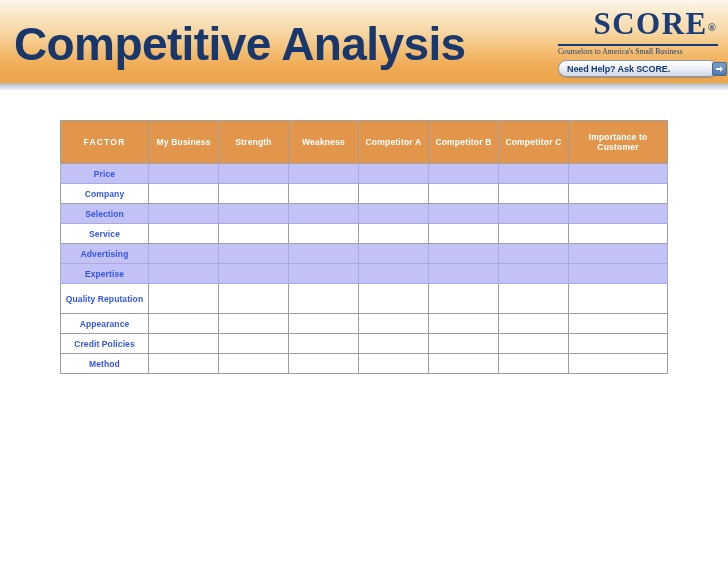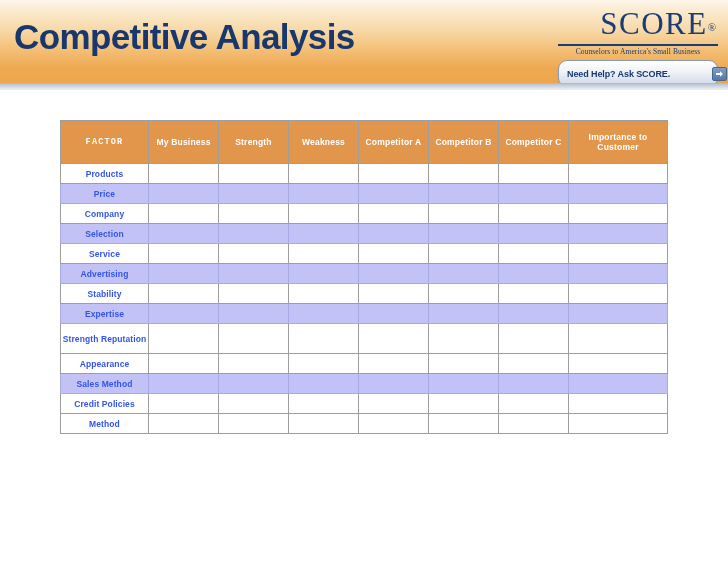--- a/index.html
+++ b/index.html
@@ -34,41 +34,41 @@
   .banner-underline {
     width: 728px;
     height: 5px;
     background: linear-gradient(to bottom, #b9c3d3 0%, #cdd5e1 45%, #e7ebf1 100%);
     border-bottom: 1px solid #e9ecf1;
   }
   .banner-title {
     position: absolute;
     left: 14px;
     top: 17px;
-    font-size: 35px;
+    font-size: 46px;
     font-weight: bold;
     color: #17376d;
     letter-spacing: -0.6px;
     font-family: "Liberation Sans", sans-serif;
     white-space: nowrap;
   }
 
   
   .logo-block {
     position: absolute;
     right: 10px;
     top: 8px;
     width: 160px;
     text-align: center;
   }
   .logo-word {
     font-family: "Liberation Serif", serif;
     font-size: 31px;
     line-height: 31px;
-    font-weight: normal;
+    font-weight: bold;
     color: #1b3d77;
     letter-spacing: 1.5px;
     white-space: nowrap;
     text-align: right;
     padding-right: 2px;
   }
   .logo-word .reg {
     font-size: 11px;
     vertical-align: 3px;
     letter-spacing: 0;
@@ -78,28 +78,28 @@
     background: #1b3d77;
     margin: 1px 0 1px 0;
   }
   .logo-tagline {
     font-family: "Liberation Serif", serif;
     font-size: 7.5px;
     line-height: 9px;
     color: #1b3d77;
     letter-spacing: 0.1px;
     white-space: nowrap;
-    text-align: center;
+    text-align: left;
   }
   .help-button {
     margin-top: 4px;
     display: flex;
     align-items: center;
     justify-content: space-between;
-    height: 27px;
+    height: 17px;
     border: 1px solid #8a9ab4;
     border-radius: 9px;
     background: linear-gradient(to bottom, #ffffff 0%, #eef1f6 45%, #cfd8e6 100%);
     padding: 0 3px 0 8px;
     box-sizing: border-box;
     box-shadow: 0 1px 1px rgba(90, 90, 90, 0.35);
     cursor: pointer;
     gap: 38px;
   }
   .help-button-label {
@@ -154,21 +154,20 @@
     font-weight: bold;
     text-align: center;
     height: 42px;
     line-height: 10px;
     letter-spacing: 0.2px;
     vertical-align: middle;
     border-color: #8c8c8c;
   }
   thead th.factor-head {
     letter-spacing: 1.2px;
-    font-family: Liberation Mono, monospace;
   }
   tbody td {
     height: 19px;
     background: #ffffff;
     border-color: #b9b9b9;
   }
   tbody tr.alt td {
     background: #c2c2f7;
     border-color: #a9a9e4;
   }
@@ -228,30 +227,20 @@
           <th>My Business</th>
           <th>Strength</th>
           <th>Weakness</th>
           <th>Competitor A</th>
           <th>Competitor B</th>
           <th>Competitor C</th>
           <th>Importance to Customer</th>
         </tr>
       </thead>
       <tbody>
-        <tr>
-          <td class="factor-cell">Products</td>
-          <td></td>
-          <td></td>
-          <td></td>
-          <td></td>
-          <td></td>
-          <td></td>
-          <td></td>
-        </tr>
         <tr class="alt">
           <td class="factor-cell">Price</td>
           <td></td>
           <td></td>
           <td></td>
           <td></td>
           <td></td>
           <td></td>
           <td></td>
         </tr>
@@ -288,62 +277,42 @@
         <tr class="alt">
           <td class="factor-cell">Advertising</td>
           <td></td>
           <td></td>
           <td></td>
           <td></td>
           <td></td>
           <td></td>
           <td></td>
         </tr>
-        <tr>
-          <td class="factor-cell">Stability</td>
-          <td></td>
-          <td></td>
-          <td></td>
-          <td></td>
-          <td></td>
-          <td></td>
-          <td></td>
-        </tr>
         <tr class="alt">
           <td class="factor-cell">Expertise</td>
           <td></td>
           <td></td>
           <td></td>
           <td></td>
           <td></td>
           <td></td>
           <td></td>
         </tr>
         <tr class="tall">
-          <td class="factor-cell">Strength Reputation</td>
+          <td class="factor-cell">Quality Reputation</td>
           <td></td>
           <td></td>
           <td></td>
           <td></td>
           <td></td>
           <td></td>
           <td></td>
         </tr>
         <tr>
           <td class="factor-cell">Appearance</td>
-          <td></td>
-          <td></td>
-          <td></td>
-          <td></td>
-          <td></td>
-          <td></td>
-          <td></td>
-        </tr>
-        <tr class="alt">
-          <td class="factor-cell">Sales Method</td>
           <td></td>
           <td></td>
           <td></td>
           <td></td>
           <td></td>
           <td></td>
           <td></td>
         </tr>
         <tr>
           <td class="factor-cell">Credit Policies</td>

